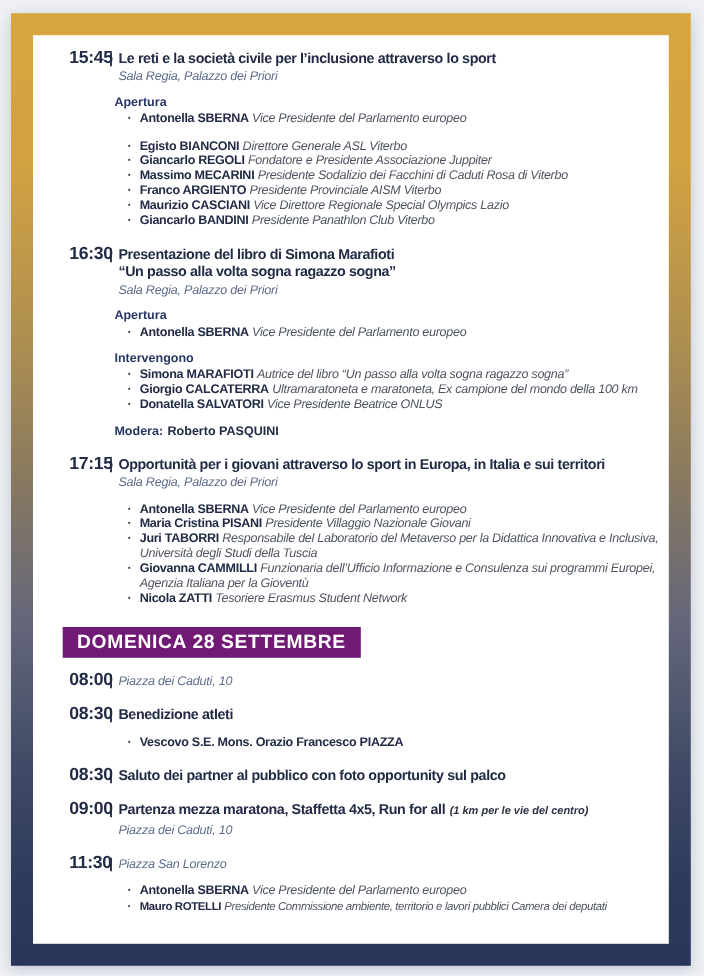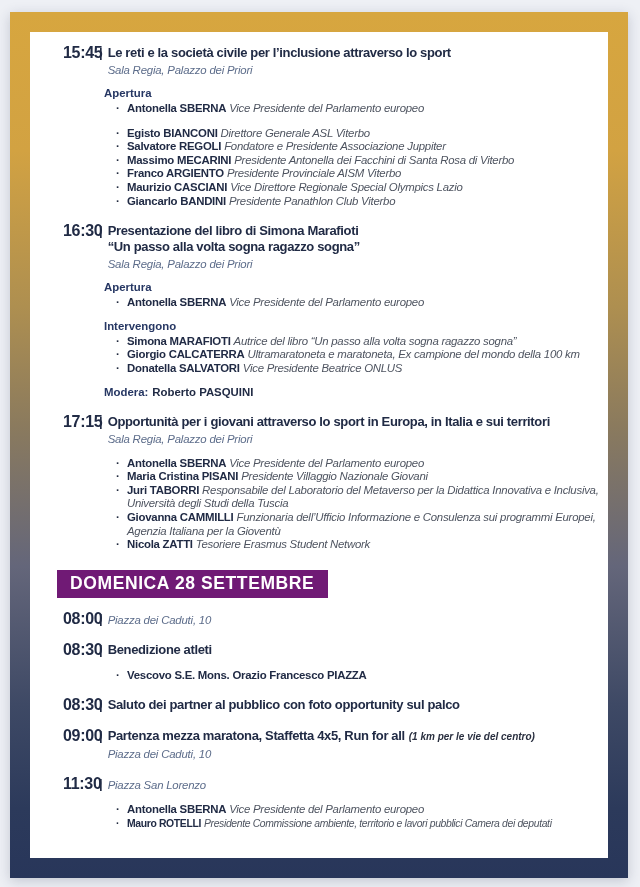--- a/index.html
+++ b/index.html
@@ -99,22 +99,22 @@
           <div class="venue">Sala Regia, Palazzo dei Priori</div>
         </div>
       </div>
       <div class="event-body">
         <div class="label">Apertura</div>
         <div class="bullets">
           <div class="bullet"><span class="dot">·</span><span class="b-name">Antonella SBERNA</span><span class="b-role">Vice Presidente del Parlamento europeo</span></div>
         </div>
         <div class="bullets gap">
           <div class="bullet"><span class="dot">·</span><span class="b-name">Egisto BIANCONI</span><span class="b-role">Direttore Generale ASL Viterbo</span></div>
-          <div class="bullet"><span class="dot">·</span><span class="b-name">Salvatore REGOLI</span><span class="b-role">Fondatore e Presidente Associazione Juppiter</span></div>
-          <div class="bullet"><span class="dot">·</span><span class="b-name">Massimo MECARINI</span><span class="b-role">Presidente Antonella dei Facchini di Santa Rosa di Viterbo</span></div>
+          <div class="bullet"><span class="dot">·</span><span class="b-name">Giancarlo REGOLI</span><span class="b-role">Fondatore e Presidente Associazione Juppiter</span></div>
+          <div class="bullet"><span class="dot">·</span><span class="b-name">Massimo MECARINI</span><span class="b-role">Presidente Sodalizio dei Facchini di Caduti Rosa di Viterbo</span></div>
           <div class="bullet"><span class="dot">·</span><span class="b-name">Franco ARGIENTO</span><span class="b-role">Presidente Provinciale AISM Viterbo</span></div>
           <div class="bullet"><span class="dot">·</span><span class="b-name">Maurizio CASCIANI</span><span class="b-role">Vice Direttore Regionale Special Olympics Lazio</span></div>
           <div class="bullet"><span class="dot">·</span><span class="b-name">Giancarlo BANDINI</span><span class="b-role">Presidente Panathlon Club Viterbo</span></div>
         </div>
       </div>
     </div>
 
     <div class="event">
       <div class="t-row">
         <span class="time">16:30</span>

